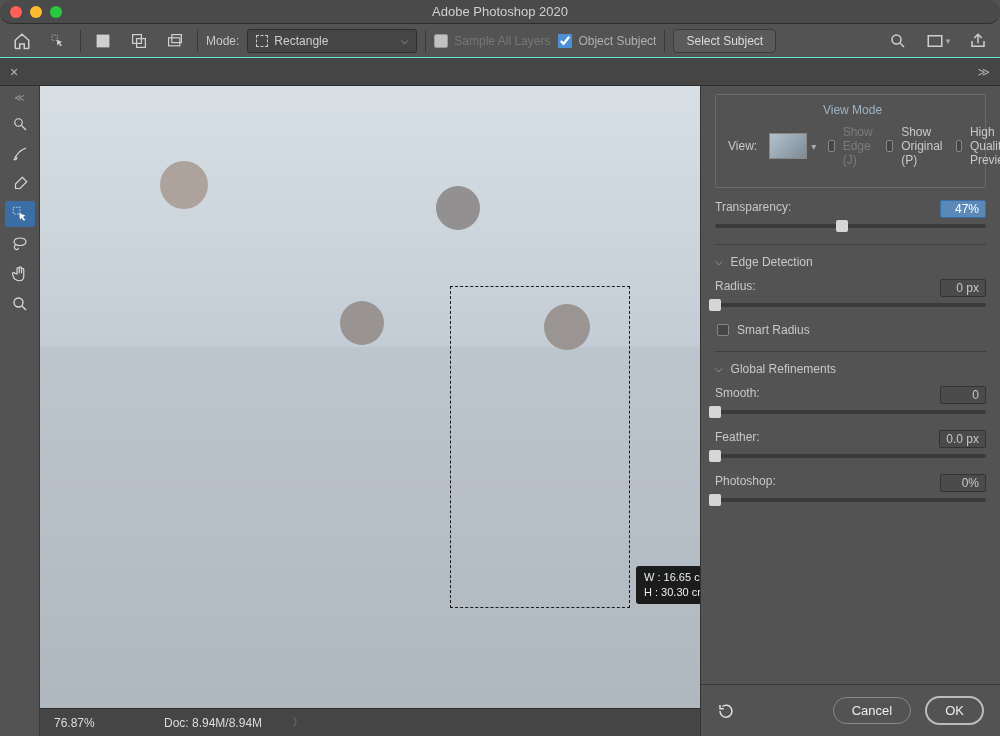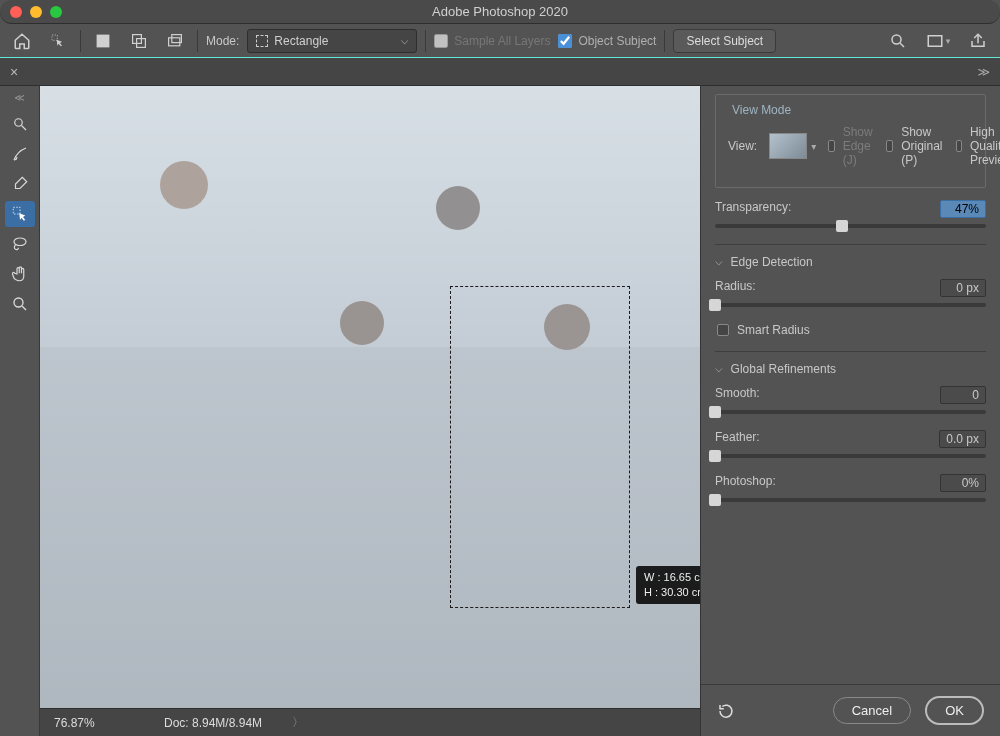--- a/index.html
+++ b/index.html
@@ -69,33 +69,33 @@
 
   .status-bar { position:absolute; left:0; right:0; bottom:0; height:28px; background:#454545; border-top:1px solid #2e2e2e; display:flex; align-items:center; padding:0 14px; gap:30px; color:#ddd; font-size:12px;}
   .status-bar .zoom { width:80px;}
   .status-bar .chev{ color:#999;}
 
   
   .panel { width:300px; background:#535353; border-left:1px solid #343434; display:flex; flex-direction:column;}
   .panel-tabs { height:30px; display:flex; align-items:flex-end; padding-left:8px; border-bottom:1px solid #3a3a3a;}
   .panel-tab { background:#454545; padding:6px 12px; border-radius:4px 4px 0 0; color:#eee; font-size:12px; border:1px solid #3a3a3a; border-bottom:none;}
   .panel-body { flex:1; overflow:auto; padding:8px 14px 8px 14px;}
-  .section-title { color:#9fb4c2; font-size:12px; margin:8px 0 8px 10px; }
+  .section-title { color:#9fb4c2; font-size:12px; margin:8px 0 8px 10px;text-align:center; }
   .view-mode-box { border:1px solid #6a6a6a; border-radius:2px; padding:10px 12px 14px 12px; margin-bottom:12px;}
   .vm-row { display:flex; align-items:center; gap:12px; margin-bottom:6px;}
   .vm-thumb-wrap { display:flex; align-items:center; gap:4px;}
   .vm-thumb { width:38px; height:26px; background:linear-gradient(135deg,#b3c2cc,#7d8b97); border:1px solid #888;}
   .vm-checks { display:flex; flex-direction:row; gap:8px; }
   .chk { display:flex; align-items:center; gap:8px; color:#c8c8c8; }
   .chk.disabled{ color:#7c7c7c;}
   .chk .box { width:12px; height:12px; border:1px solid #888; background:#454545; border-radius:2px;}
   .slider-group { margin:6px 0 16px 0; }
   .slider-group .label-row { display:flex; justify-content:space-between; color:#c8c8c8; margin-bottom:6px;}
   .slider-group .val { background:#4b4b4b; border:1px solid #333; padding:1px 6px; border-radius:2px; min-width:46px; text-align:right;}
-  .slider-group .val.hl { background:#5a89b8; color:#000000; border-color:#3a6ea5;}
+  .slider-group .val.hl { background:#5a89b8; color:#ffffff; border-color:#3a6ea5;}
   .slider-track { height:4px; background:#3a3a3a; border-radius:2px; position:relative; }
   .slider-thumb { position:absolute; top:-4px; width:12px; height:12px; background:#d6d6d6; border-radius:2px; transform:translateX(-50%);}
   .collapse-head { display:flex; align-items:center; gap:8px; color:#c8c8c8; margin:10px 0 10px 0; font-size:12px;}
   .collapse-head .caret { font-size:10px; color:#aaa; }
   .hr { height:1px; background:#3e3e3e; margin:6px 0 10px 0;}
 
   .panel-footer { height:52px; border-top:1px solid #3a3a3a; display:flex; align-items:center; padding:0 16px; gap:14px;}
   .panel-footer .reset { color:#ddd; font-size:16px; }
   .panel-footer .spacer{flex:1;}
   .btn { border:1px solid #8a8a8a; background:#535353; color:#eee; border-radius:16px; padding:5px 18px; font-size:13px;}

